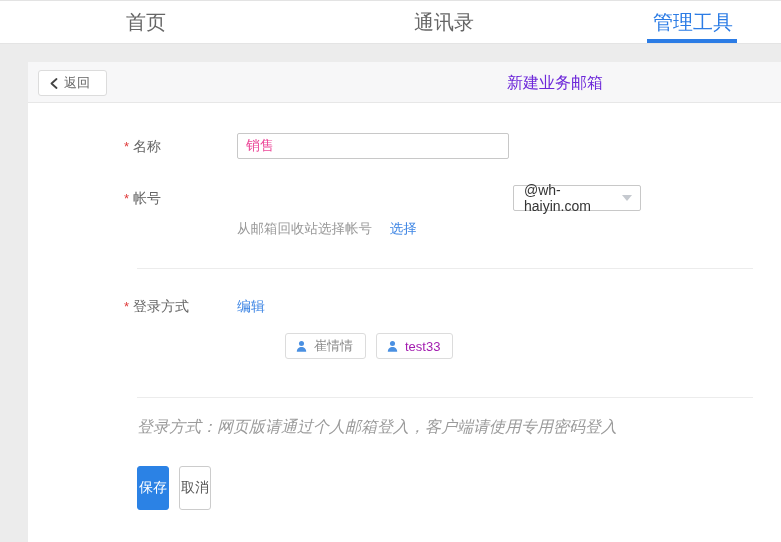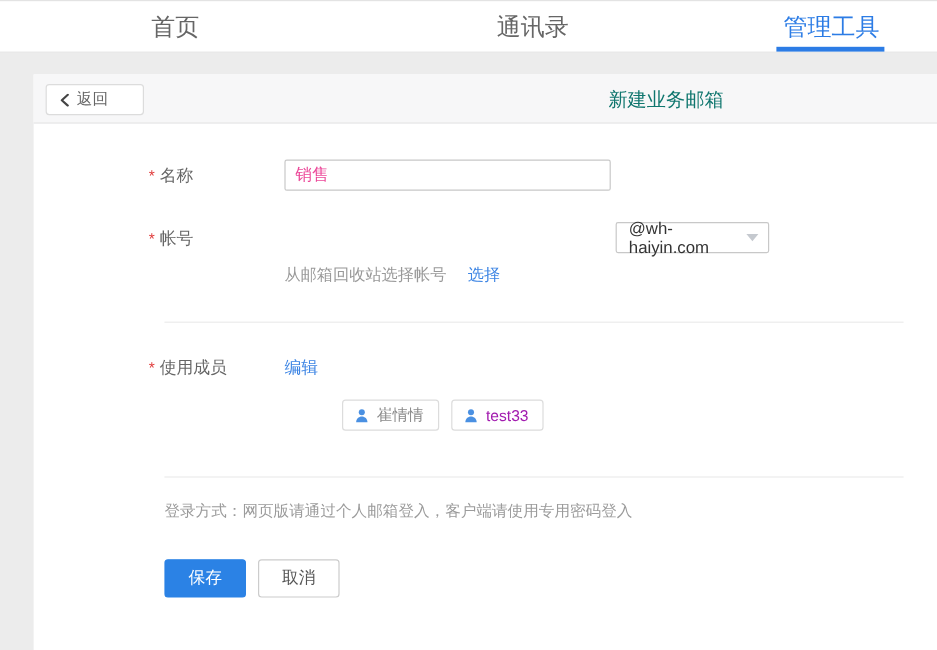--- a/index.html
+++ b/index.html
@@ -41,27 +41,27 @@
   }
   .panel-header {
     position: absolute; left: 0; top: 0; width: 753px; height: 41px;
     background: #f7f7f8;
     border-bottom: 1px solid #e7e7e7;
   }
   .back-btn {
     position: absolute; left: 10px; top: 8px; height: 26px;
     background: #ffffff; border: 1px solid #dcdcdc; border-radius: 3px;
     display: inline-flex; align-items: center; gap: 6px;
-    padding: 0 29px 0 10px; cursor: pointer;
+    padding: 0 16px 0 10px; cursor: pointer;
     color: #666; font-size: 13px;
   }
   .back-btn svg { display: block; }
   .page-title {
     position: absolute; left: 479px; top: 11px;
-    font-size: 16px; color: #0f766e;
+    font-size: 16px; color: #6d28d9;
   }
 
   
   .req { color: #e03a3a; margin-right: 4px; font-size: 13px; }
   .field-label {
     position: absolute; left: 96px; font-size: 14px; color: #666;
     white-space: nowrap;
   }
   .lbl-name    { top: 76px; }
   .lbl-account { top: 128px; }
@@ -111,28 +111,28 @@
     border: 1px solid #dcdcdc; border-radius: 3px;
     display: inline-flex; align-items: center; gap: 6px;
     padding: 0 12px 0 9px; font-size: 13px; cursor: default;
   }
   .chip-1 .chip-label { color: #8a8a8a; }
   .chip-2 .chip-label { color: #a21caf; }
   .chip svg { display: block; }
 
   .login-note {
     position: absolute; left: 109px; top: 355px;
-    font-size: 13px; color: #9b9b9b;
+    font-size: 16px; color: #9b9b9b; font-style: italic;
   }
 
   .btn-row { position: absolute; left: 109px; top: 404px; display: flex; gap: 10px; }
   .btn {
-    height: 32px; border-radius: 3px; font-size: 14px; cursor: pointer;
+    height: 44px; border-radius: 3px; font-size: 14px; cursor: pointer;
     display: inline-flex; align-items: center; justify-content: center;
-    padding: 0 19px;
+    padding: 0 1px;
     font-family: "Liberation Sans", "DejaVu Sans", sans-serif;
   }
   .btn-save   { background: #2b82e5; border: 1px solid #2b82e5; color: #ffffff; }
   .btn-cancel { background: #ffffff; border: 1px solid #cccccc; color: #555; }
 </style>
 </head>
 <body>
 
 <div class="topnav">
   <div class="tab tab-home">
@@ -175,21 +175,21 @@
   </div>
 
   <div class="recycle-row">
     <span>从邮箱回收站选择帐号</span>
     <a class="link recycle-link">选择</a>
   </div>
 
   <div class="divider divider-1"></div>
 
   <div class="field-label lbl-members">
-    <span class="req">*</span><span>使用成员</span>
+    <span class="req">*</span><span>登录方式</span>
   </div>
   <a class="link edit-link">编辑</a>
 
   <div class="chips">
     <div class="chip chip-1">
       <span>
         <svg width="13" height="13" viewBox="0 0 16 16">
             <circle cx="8" cy="4.3" r="3.1" fill="#4a90e2"></circle>
             <path d="M2.2 14.5c0-3.3 2.6-5.8 5.8-5.8s5.8 2.5 5.8 5.8z" fill="#4a90e2"></path>
           </svg>

